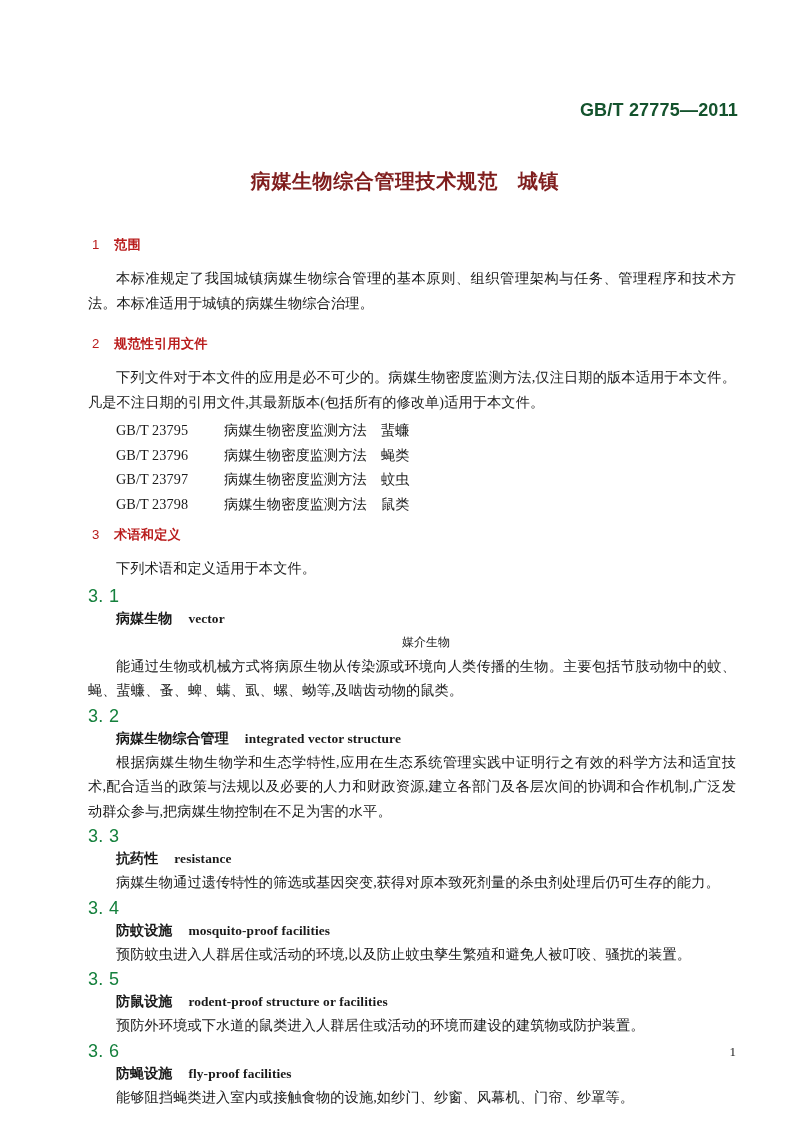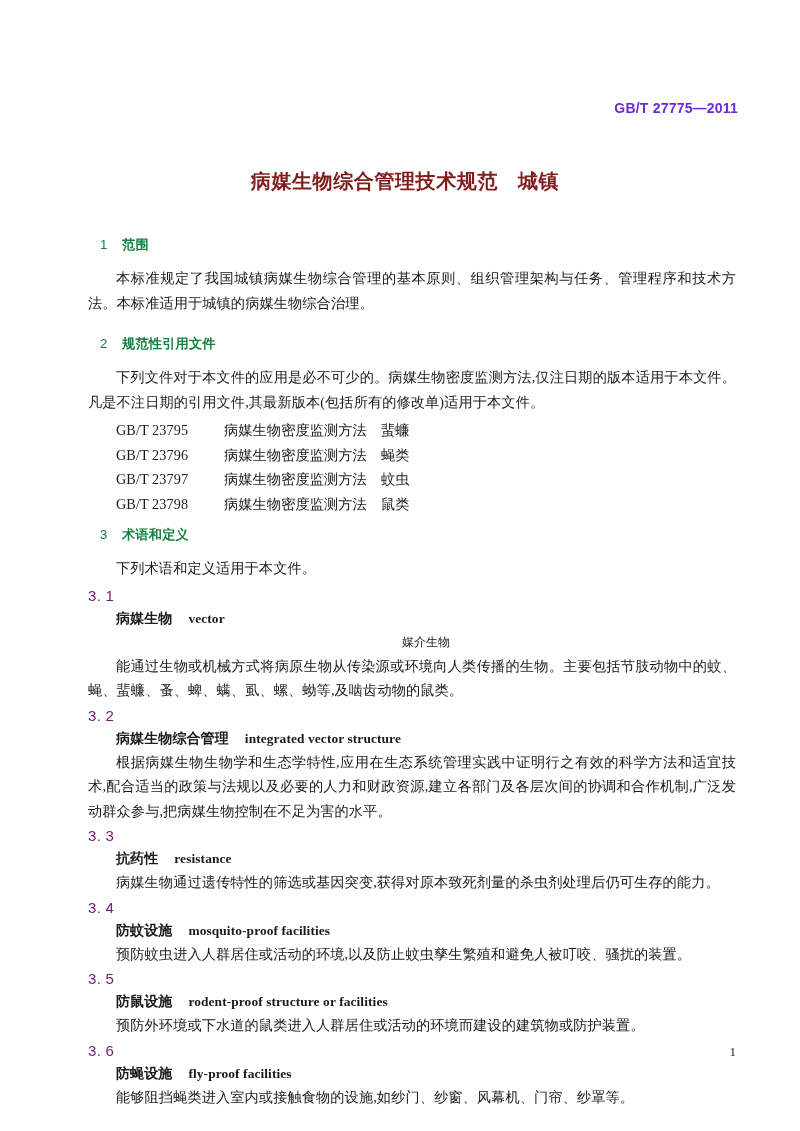--- a/index.html
+++ b/index.html
@@ -19,23 +19,23 @@
     -webkit-font-smoothing: antialiased;
   }
 
   
   .running-header {
     position: absolute;
     top: 100px;
     right: 62px;
     font-family: "Liberation Sans", "DejaVu Sans", sans-serif;
     font-weight: bold;
-    font-size: 14px;
+    font-size: 18px;
     letter-spacing: 0.2px;
-    color: #6d28d9;
+    color: #14532d;
     white-space: nowrap;
   }
 
   
   .doc-title {
     position: absolute;
     top: 168px;
     left: 5px;
     width: 100%;
     text-align: center;
@@ -54,22 +54,22 @@
     position: absolute;
     top: 236px;
     left: 88px;
     width: 648px;
   }
 
   .clause-heading {
     font-family: "Liberation Sans", "DejaVu Sans", sans-serif;
     font-weight: bold;
     font-size: 13.2px;
-    color: #15803d;
-    margin: 0 0 12px 12px;
+    color: #b91c1c;
+    margin: 0 0 12px 4px;
     letter-spacing: 0.2px;
   }
   .clause-heading .num {
     display: inline-block;
     min-width: 22px;
     font-weight: normal;
   }
   .clause-heading .txt {
     font-weight: bold;
   }
@@ -110,23 +110,23 @@
     display: inline-block;
     margin-left: 14px;
   }
 
   
   .term-entry {
     margin-top: 2px;
   }
   .term-num {
     font-family: "Liberation Sans", "DejaVu Sans", sans-serif;
-    font-size: 15px;
+    font-size: 18px;
     line-height: 22px;
-    color: #701a75;
+    color: #15803d;
     letter-spacing: 0.3px;
   }
   .term-head {
     padding-left: 28px;
     font-weight: bold;
     font-size: 14px;
     line-height: 23px;
     letter-spacing: 0.1px;
   }
   .term-head .term-en {

